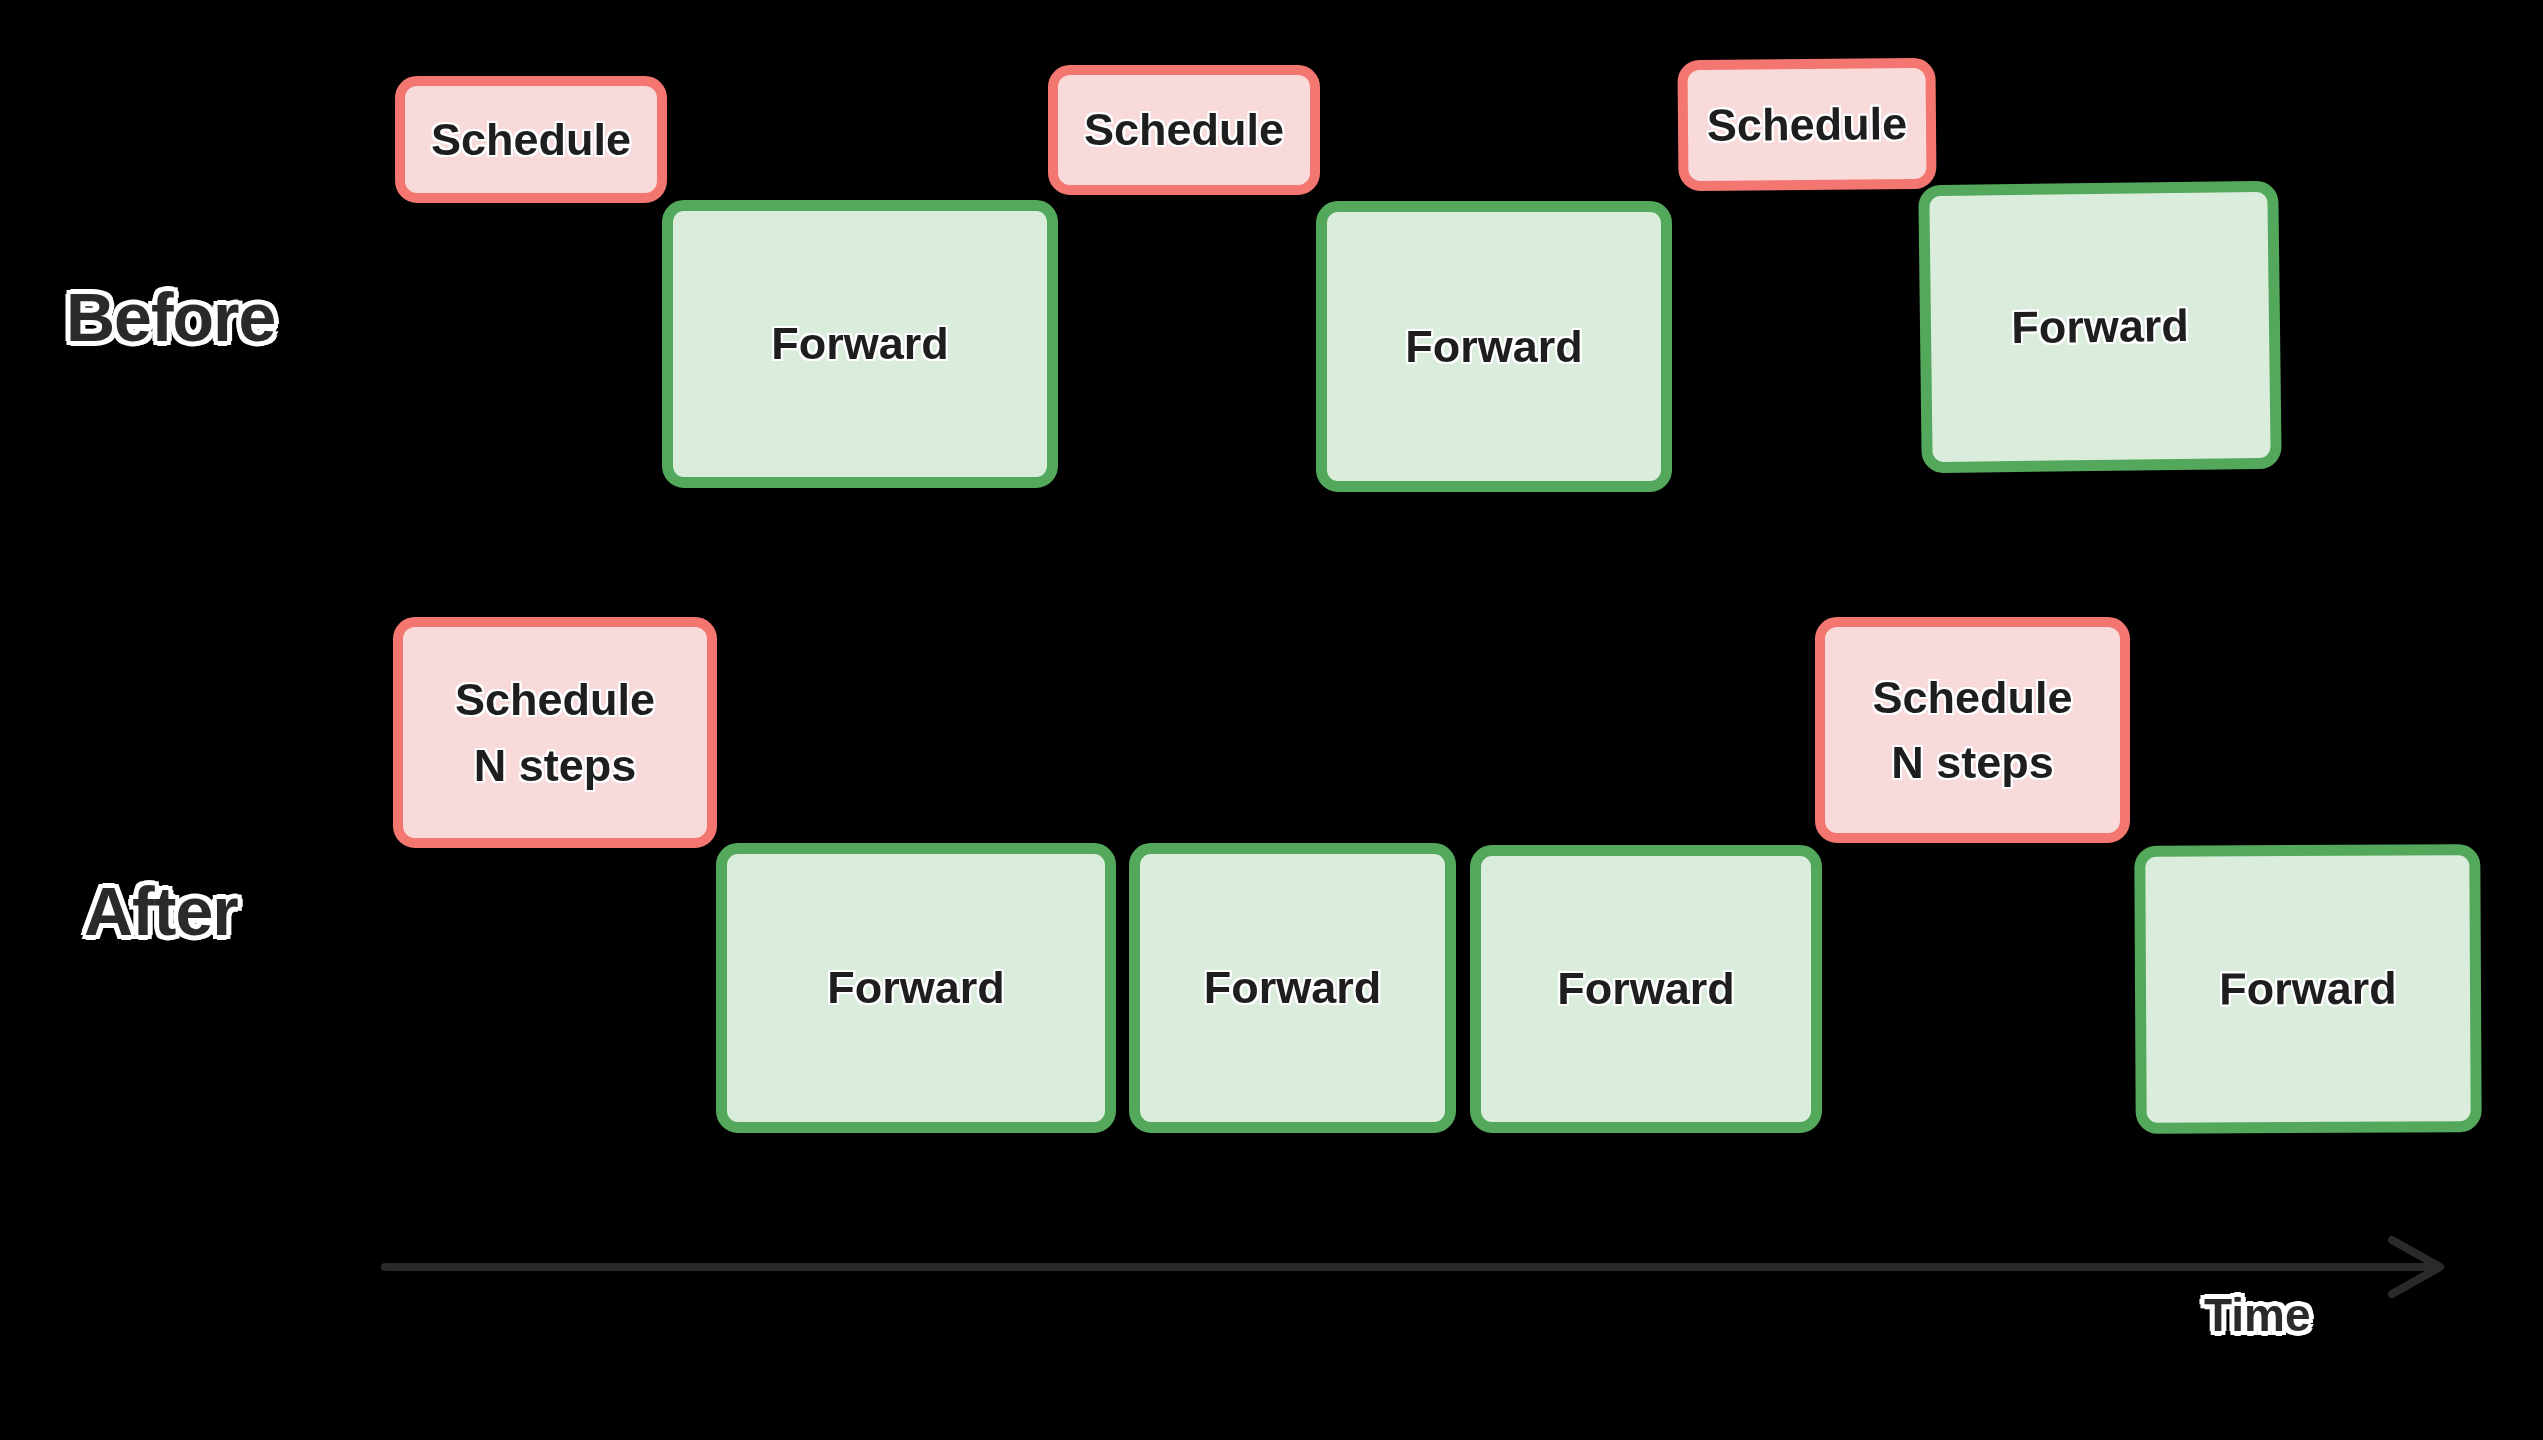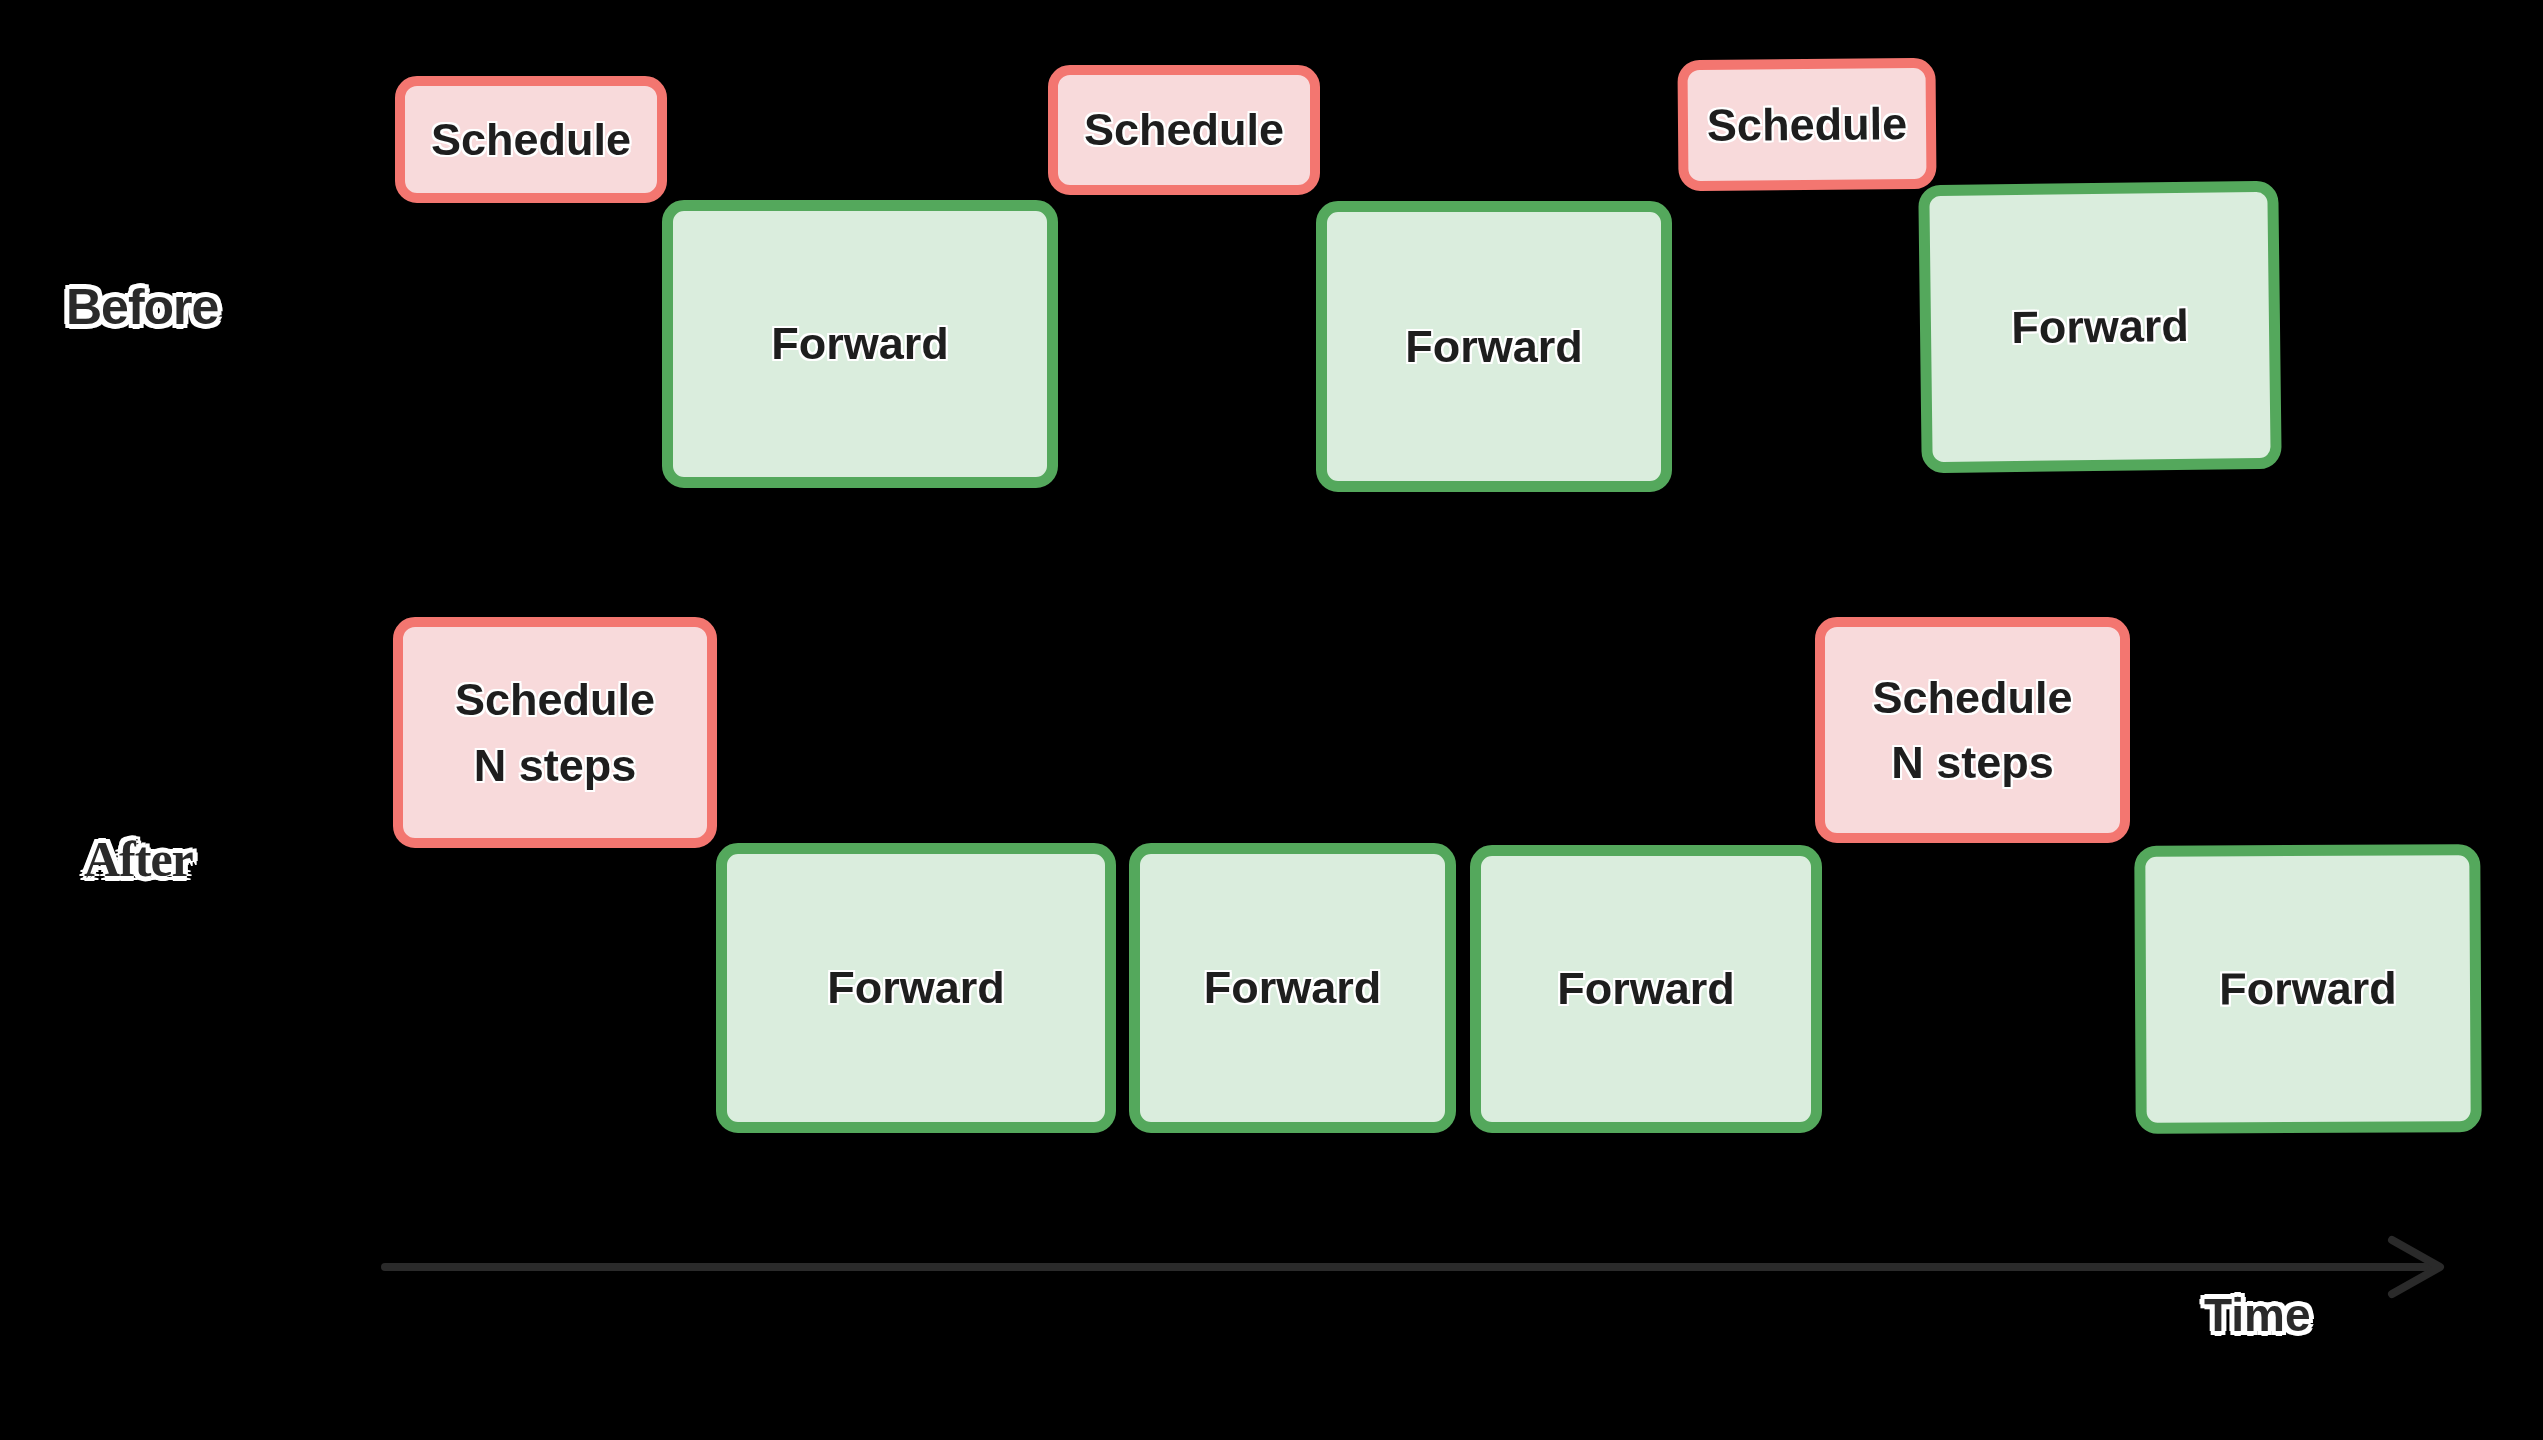--- a/index.html
+++ b/index.html
@@ -10,37 +10,37 @@
   .canvas {
     position: relative;
     width: 2543px;
     height: 1440px;
     background: var(--background, #000);
     overflow: hidden;
     font-family: "Liberation Sans", "DejaVu Sans", sans-serif;
   }
   .row-label {
     position: absolute;
-    font-size: 50px;
+    font-size: 68px;
     font-weight: 700;
     letter-spacing: -1px;
     color: var(--outline-text-fill, #2a2a2a);
     text-shadow:
       0 -5px 0 var(--outline-text-stroke,#fff),
       0 5px 0 var(--outline-text-stroke,#fff),
       -5px 0 0 var(--outline-text-stroke,#fff),
       5px 0 0 var(--outline-text-stroke,#fff),
       -4px -4px 0 var(--outline-text-stroke,#fff),
       4px -4px 0 var(--outline-text-stroke,#fff),
       -4px 4px 0 var(--outline-text-stroke,#fff),
       4px 4px 0 var(--outline-text-stroke,#fff);
     white-space: nowrap;
   }
   .row-label.before { left: 66px;  top: 278px; }
-  .row-label.after  { left: 84px;  top: 830px; font-family: Liberation Serif, serif; }
+  .row-label.after  { left: 84px;  top: 872px; }
 
   .block {
     position: absolute;
     box-sizing: border-box;
     border-radius: 22px;
     display: flex;
     align-items: center;
     justify-content: center;
     text-align: center;
   }

